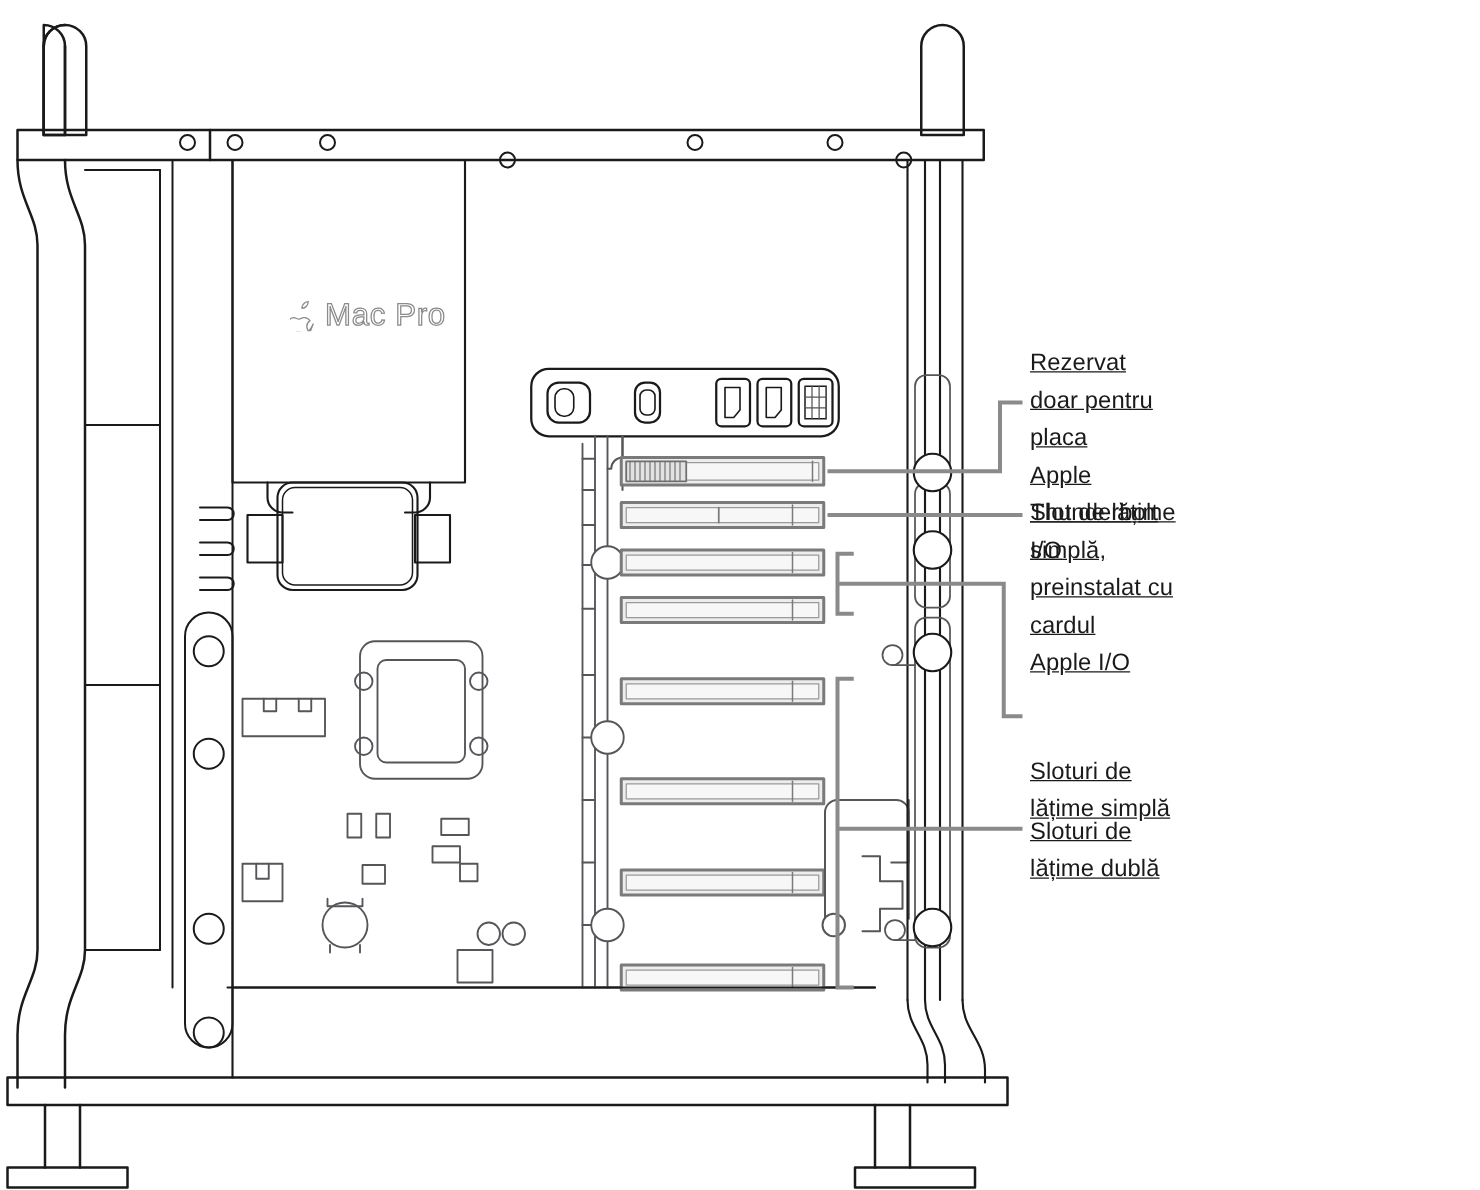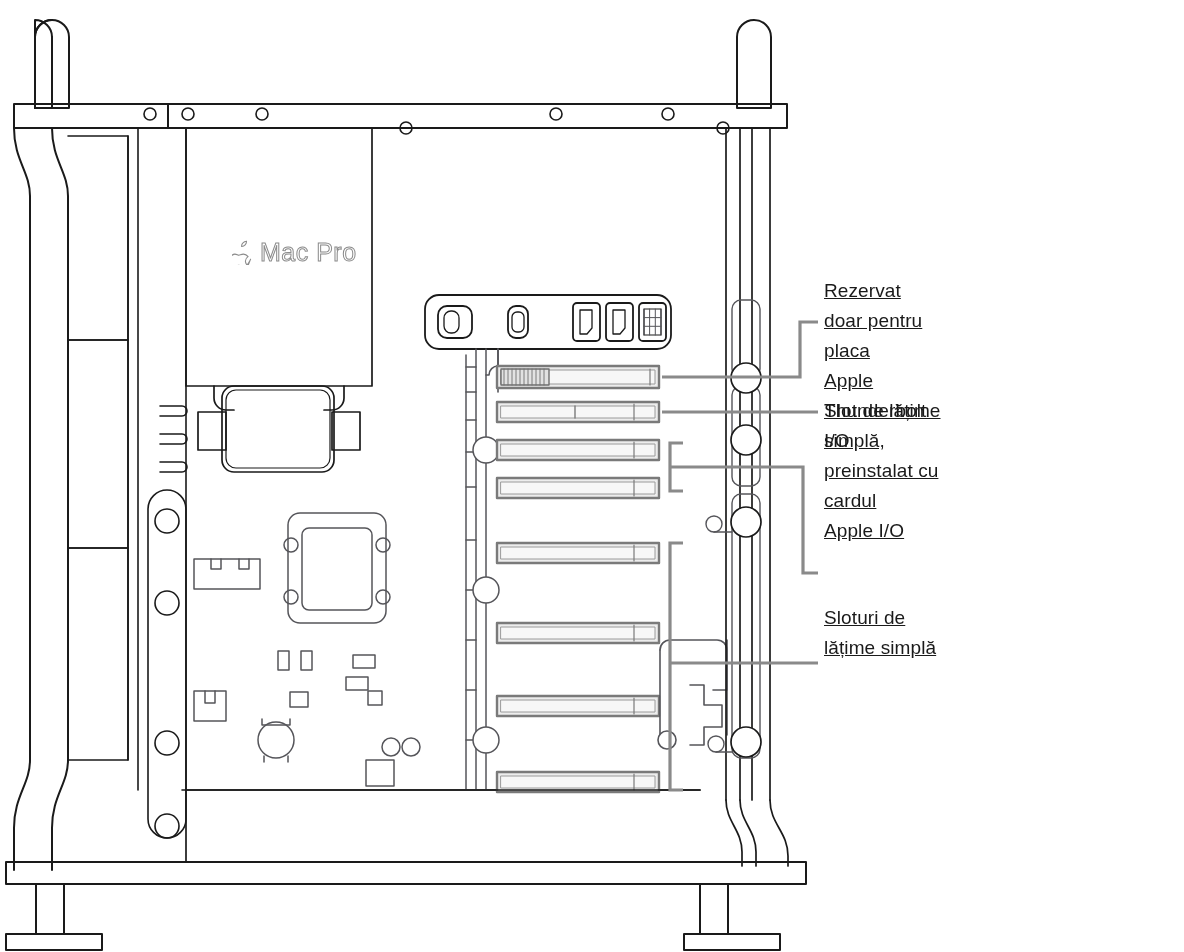--- a/index.html
+++ b/index.html
@@ -291,14 +291,15 @@
   </svg>
   <span class="wm-text">Mac Pro</span>
 </div>
 
 <div class="callout" style="left:824px;top:276px;">Rezervat doar pentru placa
 Apple Thunderbolt I/O</div>
 <div class="callout" style="left:824px;top:396px;">Slot de lățime simplă,
 preinstalat cu cardul
 Apple I/O</div>
 <div class="callout" style="left:824px;top:559px;margin-top:44px;">Sloturi de lățime simplă</div>
+<div class="callout" style="left:824px;top:651px;">Sloturi de lățime dublă</div>
 
 </div>
 
 </body></html>

